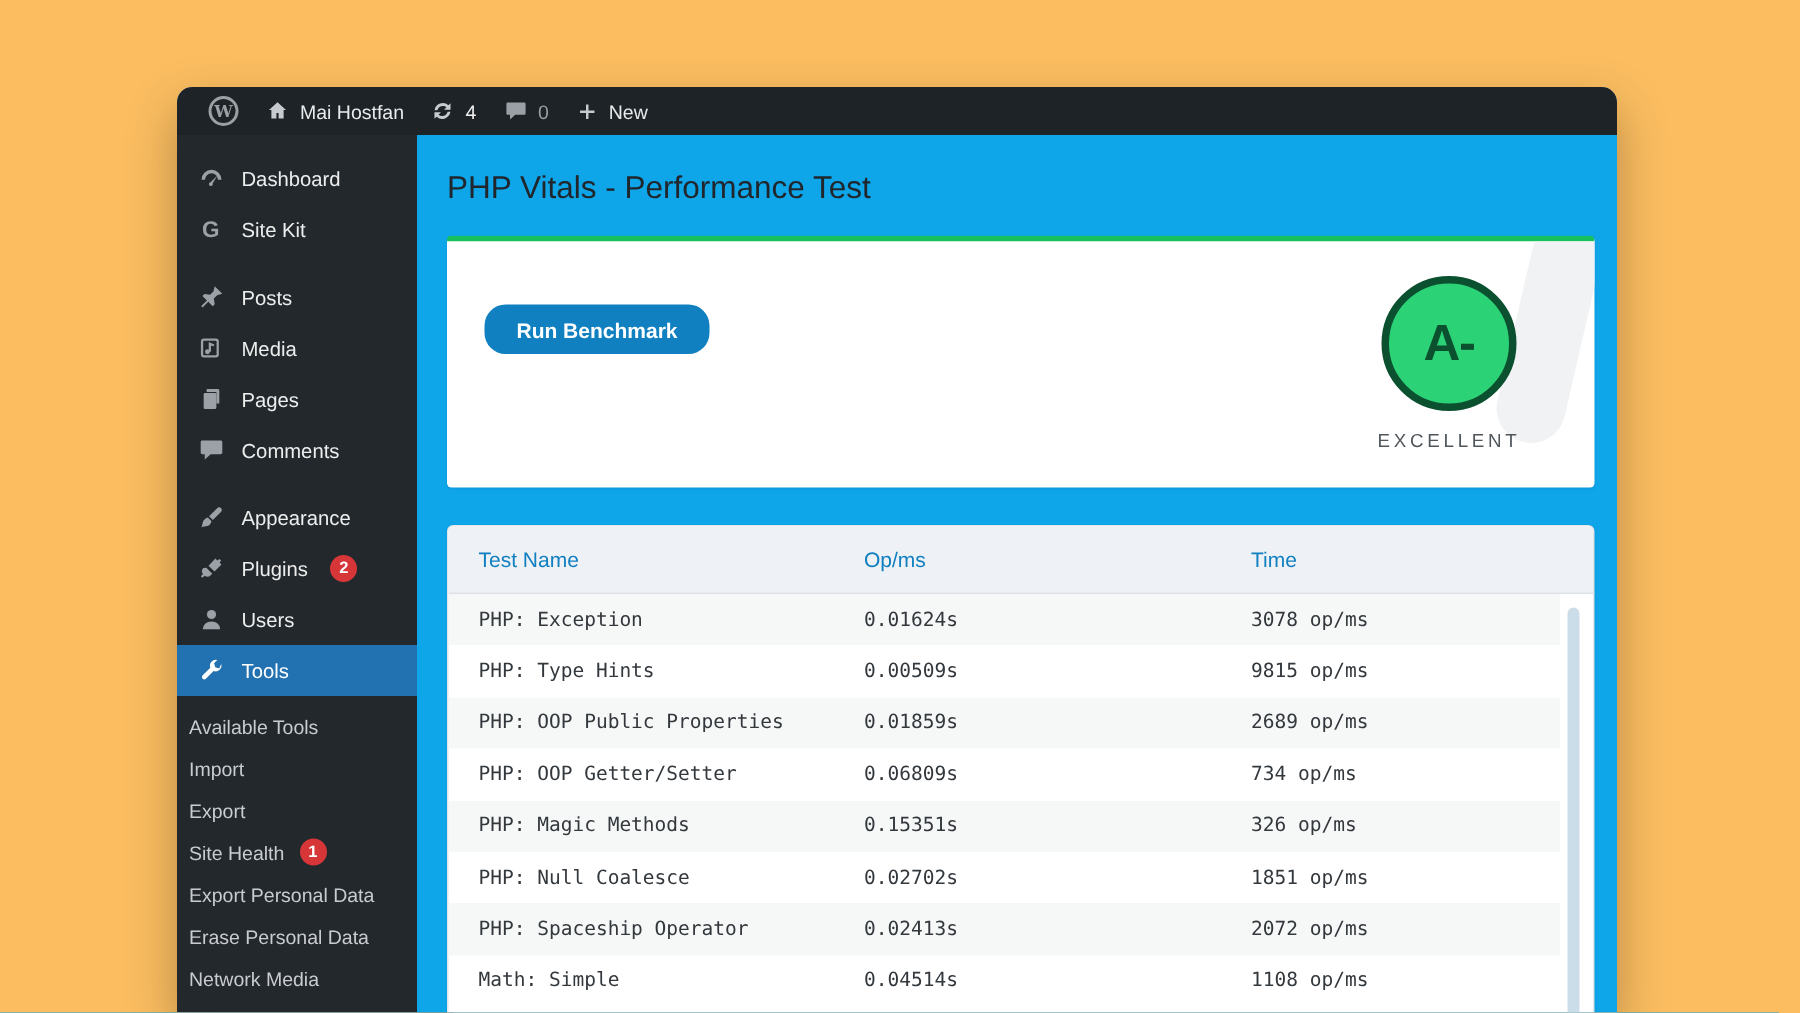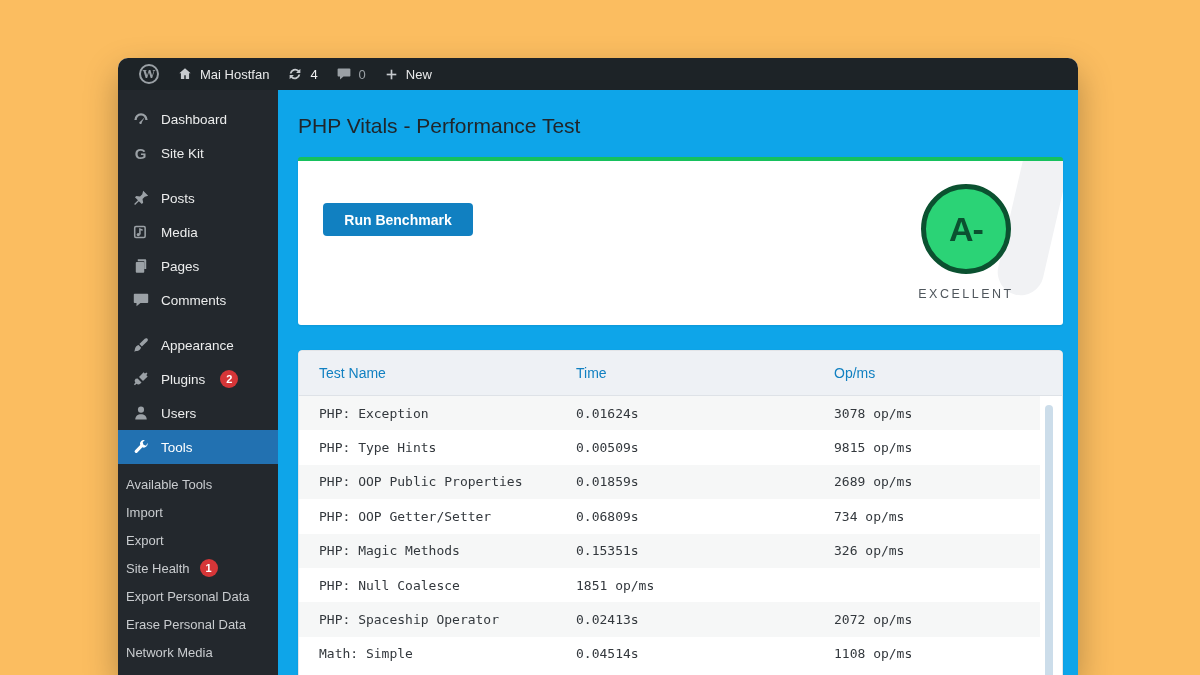--- a/index.html
+++ b/index.html
@@ -64,21 +64,21 @@
   .card.benchmark{
     left:20px;top:67px;width:765px;height:164px;overflow:hidden;
     border-top:4px solid var(--success-green,#16c15d);
   }
   .deco-slash{
     position:absolute;right:4px;top:-46px;width:46px;height:182px;
     background:#f1f2f4;border-radius:24px;transform:rotate(13deg);
   }
   .run-btn{
     position:absolute;left:25px;top:42px;width:150px;height:33px;
-    background:var(--accent-blue,#1180c1);border:none;border-radius:4px;
+    background:var(--accent-blue,#1180c1);border:none;border-radius:14px;
     color:#fff;font-size:14px;font-weight:700;font-family:inherit;cursor:pointer;
   }
   .grade-wrap{position:absolute;left:593px;top:23px;width:150px;text-align:center;}
   .grade-circle{
     width:90px;height:90px;margin:0 auto;box-sizing:border-box;border-radius:50%;
     background:var(--grade-fill,#2bd376);border:5px solid var(--grade-dark,#0b5130);
     display:flex;align-items:center;justify-content:center;
   }
   .grade-letter{font-size:34px;font-weight:800;color:var(--grade-dark,#0b5130);letter-spacing:-1px;}
   .grade-caption{margin-top:13px;font-size:12.5px;letter-spacing:2.5px;color:#4f565c;}
@@ -274,22 +274,22 @@
         <div class="grade-circle">
           <span class="grade-letter">A-</span>
         </div>
         <div class="grade-caption">EXCELLENT</div>
       </div>
     </div>
 
     <div class="card results">
       <div class="thead">
         <span>Test Name</span>
+        <span>Op/ms</span>
         <span>Time</span>
-        <span>Op/ms</span>
       </div>
       <div class="tbody">
         <div class="trow">
           <span>PHP: Exception</span>
           <span>0.01624s</span>
           <span>3078 op/ms</span>
         </div>
         <div class="trow">
           <span>PHP: Type Hints</span>
           <span>0.00509s</span>
@@ -305,20 +305,21 @@
           <span>0.06809s</span>
           <span>734 op/ms</span>
         </div>
         <div class="trow">
           <span>PHP: Magic Methods</span>
           <span>0.15351s</span>
           <span>326 op/ms</span>
         </div>
         <div class="trow">
           <span>PHP: Null Coalesce</span>
+          <span>0.02702s</span>
           <span>1851 op/ms</span>
         </div>
         <div class="trow">
           <span>PHP: Spaceship Operator</span>
           <span>0.02413s</span>
           <span>2072 op/ms</span>
         </div>
         <div class="trow">
           <span>Math: Simple</span>
           <span>0.04514s</span>

